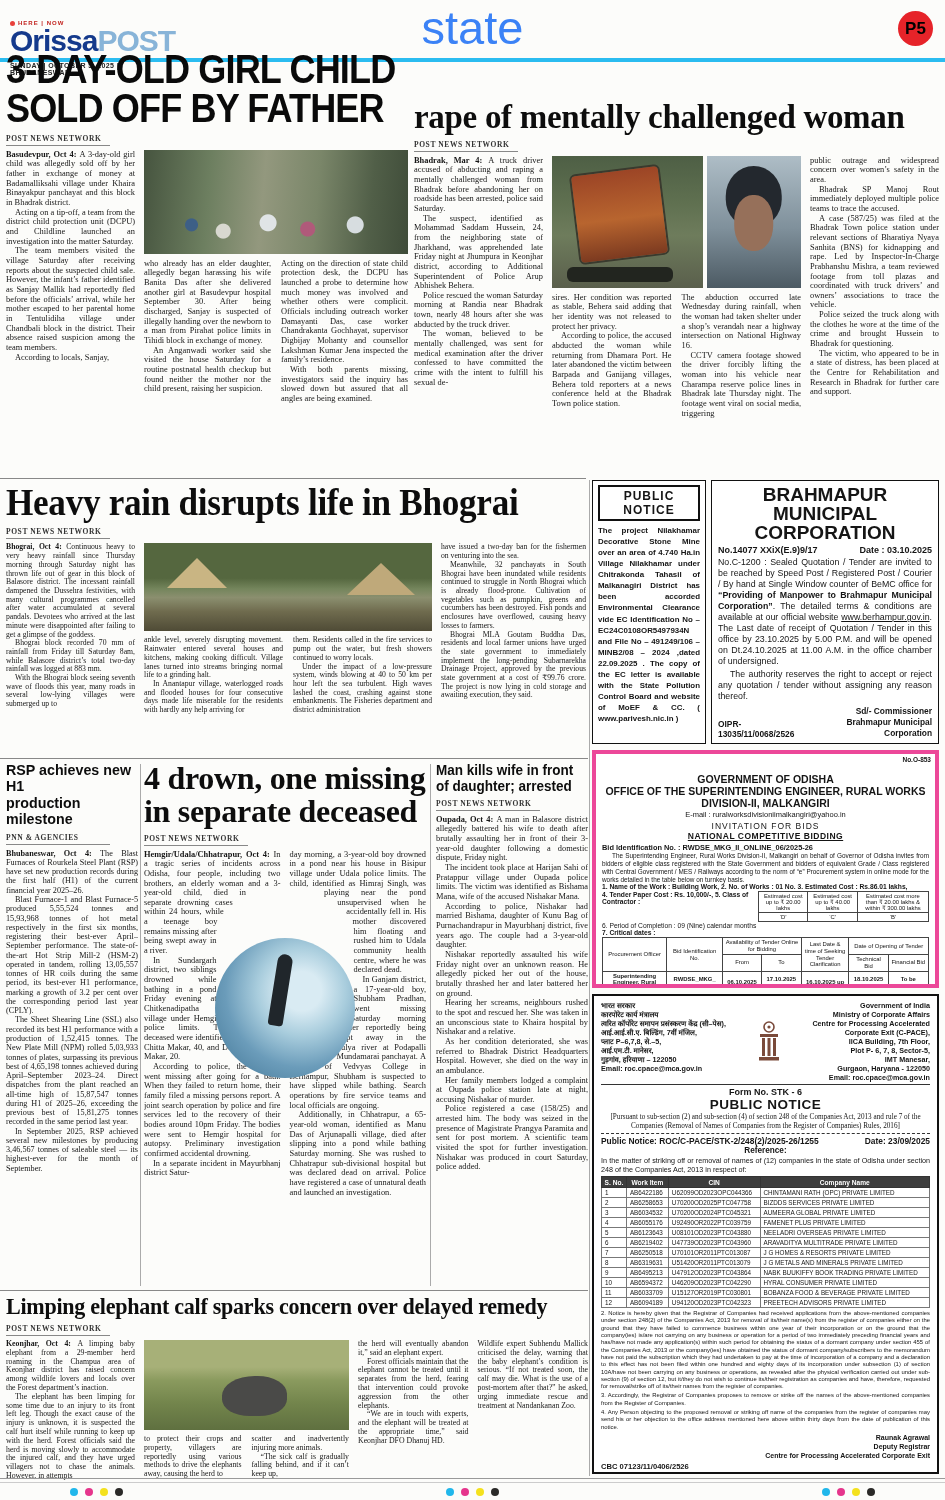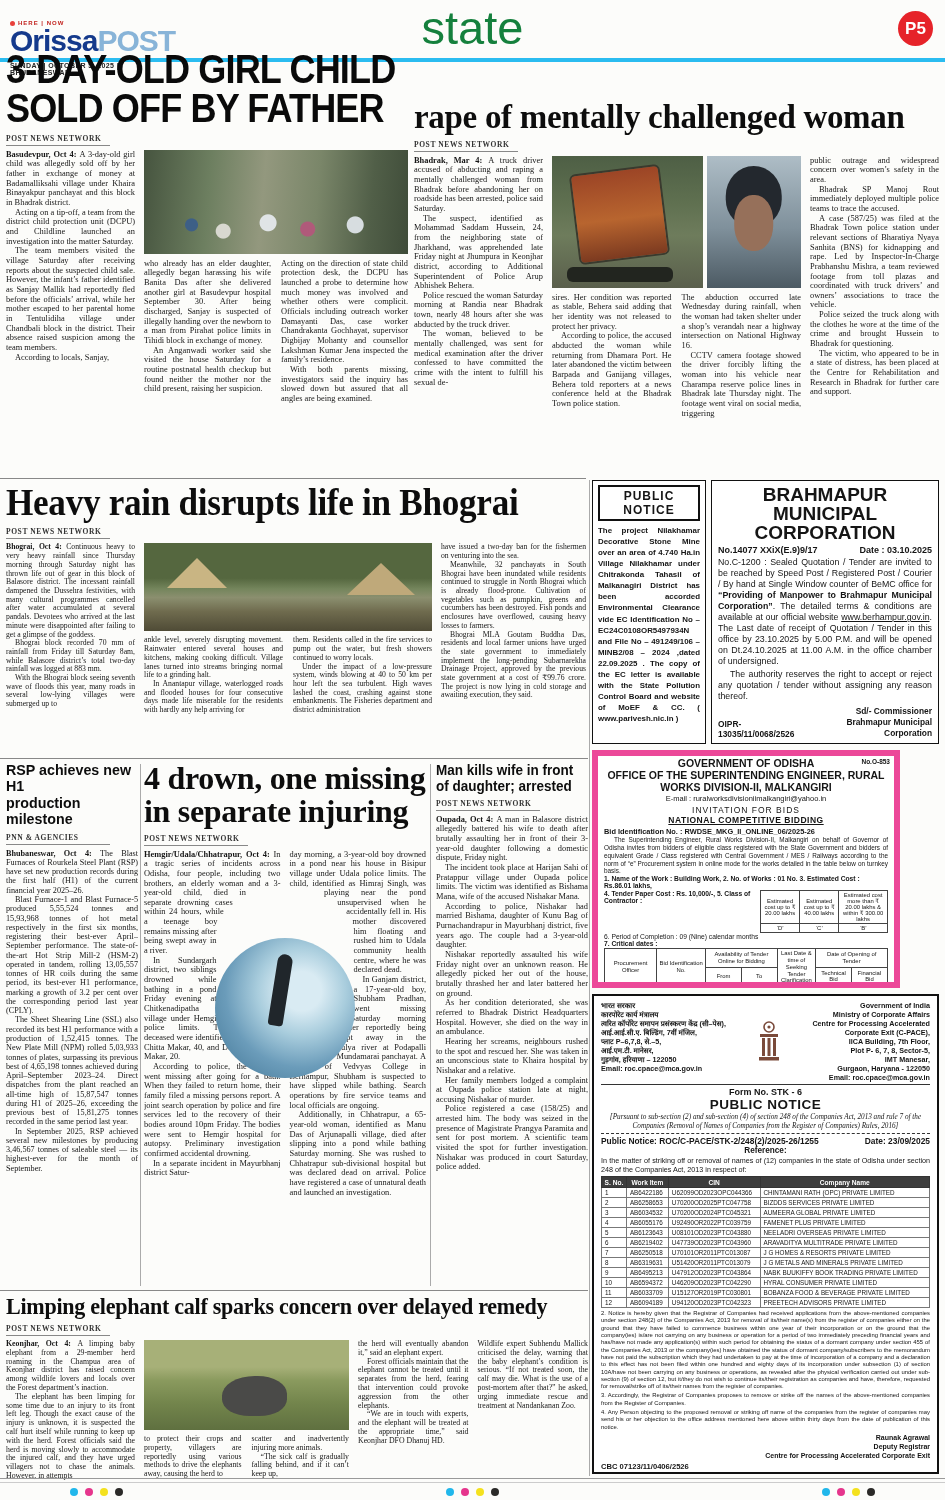--- a/index.html
+++ b/index.html
@@ -7,22 +7,22 @@
   .page { position:relative; width:945px; height:1500px; margin:0 auto; background:#fcfcfa; overflow:hidden; color:#151515; }
 
   
   .masthead { position:absolute; left:0; top:0; width:100%; height:58px; }
   .logo-block { position:absolute; left:10px; top:20px; }
   .logo-tag { font-family:"Liberation Sans",sans-serif; font-size:6px; font-weight:bold; color:#c2221e; letter-spacing:1px; }
   .logo-tag .dot { display:inline-block; width:5px; height:5px; border-radius:50%; background:#e8403a; margin-right:3px; vertical-align:middle; }
   .logo { font-family:"Liberation Sans",sans-serif; font-weight:bold; font-size:30px; line-height:1; letter-spacing:-1px; }
   .logo .orissa { color:#153a8c; } .logo .post { color:#88b4d8; }
   .logo-date { font-family:"Liberation Sans",sans-serif; font-size:7px; font-weight:bold; color:#222; letter-spacing:.4px; margin-top:3px; border-top:1px solid #aaa; padding-top:2px; width:168px; }
-  .section-name { position:absolute; left:50%; top:0; transform:translateX(-50%); font-family:"Liberation Sans",sans-serif; font-size:47px; color:#15803d; }
-  .page-badge { position:absolute; right:12px; top:11px; width:35px; height:35px; border-radius:50%; background:#e62329; color:#ffffff; font-family:"Liberation Sans",sans-serif; font-weight:bold; font-size:17px; display:flex; align-items:center; justify-content:center; }
+  .section-name { position:absolute; left:50%; top:0; transform:translateX(-50%); font-family:"Liberation Sans",sans-serif; font-size:47px; color:#3b82f6; }
+  .page-badge { position:absolute; right:12px; top:11px; width:35px; height:35px; border-radius:50%; background:#e62329; color:#000000; font-family:"Liberation Sans",sans-serif; font-weight:bold; font-size:17px; display:flex; align-items:center; justify-content:center; }
   .cyan-rule { position:absolute; left:0; top:58px; width:100%; height:4px; background:#2bbcf0; }
 
   
   .art { position:absolute; overflow:hidden; }
   .hl-serif { font-family:"Liberation Serif","DejaVu Serif",serif; line-height:1.04; color:#0d0d0d; letter-spacing:-.3px; }
   .hl-sans { font-family:"Liberation Sans","DejaVu Sans",sans-serif; font-weight:bold; color:#0d0d0d; line-height:1.06; }
   .byline { font-family:"Liberation Serif",serif; font-size:7.5px; font-weight:bold; letter-spacing:.6px; color:#333; margin:5px 0 4px; border-bottom:1px solid #888; padding-bottom:2px; width:104px; }
   .cols { display:flex; gap:9px; }
   .col { flex:1; min-width:0; }
   .fix130 { flex:0 0 129px; }
@@ -95,21 +95,21 @@
   .mine-body { font-size:7.9px; font-weight:bold; line-height:1.4; text-align:justify; }
   .brah { flex:1; border:1px solid #111; padding:4px 6px; display:flex; flex-direction:column; overflow:hidden; background:#fff; }
   .brah-t { font-size:19px; font-weight:bold; text-align:center; line-height:1; }
   .brah-ref { display:flex; justify-content:space-between; font-weight:bold; font-size:9px; margin:3px 0 2px; }
   .brah-body { font-size:8.8px; line-height:1.25; text-align:justify; }
   .brah-body.second { text-indent:12px; margin-top:2px; }
   .brah-foot { display:flex; justify-content:space-between; align-items:flex-end; font-weight:bold; font-size:8.4px; margin-top:auto; }
   .brah-sign { text-align:right; line-height:1.3; }
   .link { text-decoration:underline; cursor:pointer; }
 
-  .odisha { position:absolute; left:592px; top:750px; width:308px; height:238px; border:6px solid #ec4899; padding:1px 6px; overflow:hidden; background:#fff; }
+  .odisha { position:absolute; left:592px; top:750px; width:347px; height:238px; border:4px solid #ec4899; padding:19px 6px; overflow:hidden; background:#fff; }
   .od-no { position:absolute; right:4px; top:2px; font-size:6.5px; font-weight:bold; }
   .od-t1, .od-t2 { text-align:center; font-weight:bold; font-size:10.5px; line-height:1.15; }
   .od-email { text-align:center; font-size:7.5px; margin-top:1px; }
   .od-sub1 { text-align:center; font-size:8.5px; letter-spacing:1px; margin-top:2px; }
   .od-sub2 { text-align:center; font-size:8.5px; font-weight:bold; text-decoration:underline; letter-spacing:.5px; }
   .od-bid { font-weight:bold; font-size:7.4px; margin-top:2px; }
   .od-para { font-size:6.4px; line-height:1.22; text-align:justify; text-indent:10px; }
   .od-line { font-size:6.7px; font-weight:bold; }
   .od-row45 { display:flex; gap:6px; margin-top:1px; align-items:flex-start; }
   .od-row45 .lefttxt { font-size:6.7px; font-weight:bold; width:150px; }
@@ -120,21 +120,21 @@
   .od-crit td.boldcell { font-weight:bold; }
   .od-note { font-size:6.2px; line-height:1.25; }
 
   .mca { position:absolute; left:592px; top:994px; width:347px; height:480px; border:2px solid #111; padding:5px 7px; overflow:hidden; background:#fff; }
   .mca-head { display:flex; justify-content:space-between; gap:4px; }
   .mca-hindi { font-size:7.2px; line-height:1.25; font-weight:bold; }
   .mca-eng { font-size:7.2px; line-height:1.25; font-weight:bold; text-align:right; }
   .mca-emblem { width:30px; height:44px; align-self:center; flex:0 0 30px; }
   .mca-form { text-align:center; font-weight:bold; font-size:9px; margin-top:2px; border-top:1px solid #333; padding-top:2px; }
   .mca-title { text-align:center; font-weight:bold; font-size:13.5px; letter-spacing:.5px; }
-  .mca-pursuant { font-family:"Liberation Serif",serif !important; font-style:italic; font-size:7.2px; text-align:center; line-height:1.25; margin:1px 0 2px; }
+  .mca-pursuant { font-family:"Liberation Serif",serif !important; font-size:7.2px; text-align:center; line-height:1.25; margin:1px 0 2px; }
   .mca-refrow { display:flex; justify-content:space-between; font-weight:bold; font-size:8.4px; border-top:1px dashed #333; padding-top:2px; }
   .mca-refcenter { text-align:center; font-weight:bold; font-size:8.2px; }
   .mca-intro { font-size:7.2px; line-height:1.25; text-align:justify; margin:1px 0 2px; }
   .mca-table { width:100%; border-collapse:collapse; font-size:6.3px; }
   .mca-table th { background:#3d3d3d; color:#fff; border:1px solid #333; padding:1.5px 2px; font-size:6.6px; }
   .mca-table td { border:1px solid #777; padding:1px 3px; }
   .mca-small { font-size:5.9px; line-height:1.24; text-align:justify; margin-top:2px; }
   .mca-sign { text-align:right; font-weight:bold; font-size:7px; line-height:1.3; margin-top:2px; }
   .mca-cbc { font-weight:bold; font-size:7.6px; margin-top:2px; }
 
@@ -263,21 +263,21 @@
     <div class="byline">PNN &amp; AGENCIES</div>
     <div class="paras">
         <p class="para"><b class="dl">Bhubaneswar, Oct 4:</b><span>The Blast Furnaces of Rourkela Steel Plant (RSP) have set new production records during the first half (H1) of the current financial year 2025–26.</span></p>
         <p class="para"><span>Blast Furnace-1 and Blast Furnace-5 produced 5,55,524 tonnes and 15,93,968 tonnes of hot metal respectively in the first six months, registering their best-ever April–September performance. The state-of-the-art Hot Strip Mill-2 (HSM-2) operated in tandem, rolling 13,05,557 tonnes of HR coils during the same period, its best-ever H1 performance, marking a growth of 3.2 per cent over the corresponding period last year (CPLY).</span></p>
         <p class="para"><span>The Sheet Shearing Line (SSL) also recorded its best H1 performance with a production of 1,52,415 tonnes. The New Plate Mill (NPM) rolled 5,03,933 tonnes of plates, surpassing its previous best of 4,65,198 tonnes achieved during April–September 2023–24. Direct dispatches from the plant reached an all-time high of 15,87,547 tonnes during H1 of 2025–26, exceeding the previous best of 15,81,275 tonnes recorded in the same period last year.</span></p>
         <p class="para"><span>In September 2025, RSP achieved several new milestones by producing 3,46,567 tonnes of saleable steel — its highest-ever for the month of September.</span></p>
       </div>
   </section>
 
   <section class="art a-drown">
-    <h2 class="hl-serif"><span>4 drown, one missing</span><br><span>in separate injuring</span></h2>
+    <h2 class="hl-serif"><span>4 drown, one missing</span><br><span>in separate deceased</span></h2>
     <div class="byline">POST NEWS NETWORK</div>
     <div class="cols">
       <div class="col">
         <div class="cut-r"></div>
         <div class="paras">
             <p class="para"><b class="dl">Hemgir/Udala/Chhatrapur, Oct 4:</b><span>In a tragic series of incidents across Odisha, four people, including two brothers, an elderly woman and a 3-year-old child, died in separate drowning cases within 24 hours, while a teenage boy remains missing after being swept away in a river.</span></p>
             <p class="para"><span>In Sundargarh district, two siblings drowned while bathing in a pond Friday evening at Chitkenadipatha village under Hemgir police limits. The deceased were identified as Chitta Makar, 40, and Debashis Makar, 20.</span></p>
             <p class="para"><span>According to police, the brothers went missing after going for a bath. When they failed to return home, their family filed a missing persons report. A joint search operation by police and fire services led to the recovery of their bodies around 10pm Friday. The bodies were sent to Hemgir hospital for autopsy. Preliminary investigation confirmed accidental drowning.</span></p>
             <p class="para"><span>In a separate incident in Mayurbhanj district Satur-</span></p>
           </div>
@@ -295,22 +295,22 @@
   </section>
 
   <section class="art a-wife">
     <h2 class="hl-sans"><span>Man kills wife in front</span><br><span>of daughter; arrested</span></h2>
     <div class="byline">POST NEWS NETWORK</div>
     <div class="paras">
         <p class="para"><b class="dl">Oupada, Oct 4:</b><span>A man in Balasore district allegedly battered his wife to death after brutally assaulting her in front of their 3-year-old daughter following a domestic dispute, Friday night.</span></p>
         <p class="para"><span>The incident took place at Harijan Sahi of Pratappur village under Oupada police limits. The victim was identified as Bishama Mana, wife of the accused Nishakar Mana.</span></p>
         <p class="para"><span>According to police, Nishakar had married Bishama, daughter of Kunu Bag of Purnachandrapur in Mayurbhanj district, five years ago. The couple had a 3-year-old daughter.</span></p>
         <p class="para"><span>Nishakar reportedly assaulted his wife Friday night over an unknown reason. He allegedly picked her out of the house, brutally thrashed her and later battered her on ground.</span></p>
+        <p class="para"><span>Hearing her screams, neighbours rushed to the spot and rescued her. She was taken in an unconscious state to Khaira hospital by Nishakar and a relative.</span></p>
         <p class="para"><span>As her condition deteriorated, she was referred to Bhadrak District Headquarters Hospital. However, she died on the way in an ambulance.</span></p>
-        <p class="para"><span>Hearing her screams, neighbours rushed to the spot and rescued her. She was taken in an unconscious state to Khaira hospital by Nishakar and a relative.</span></p>
         <p class="para"><span>Her family members lodged a complaint at Oupada police station late at night, accusing Nishakar of murder.</span></p>
         <p class="para"><span>Police registered a case (158/25) and arrested him. The body was seized in the presence of Magistrate Prangya Paramita and sent for post mortem. A scientific team visited the spot for further investigation. Nishakar was produced in court Saturday, police added.</span></p>
       </div>
   </section>
 
   <section class="art a-eleph">
     <h2 class="hl-serif">Limping elephant calf sparks concern over delayed remedy</h2>
     <div class="byline">POST NEWS NETWORK</div>
     <div class="cols">
       <div class="col fix130 paras">

